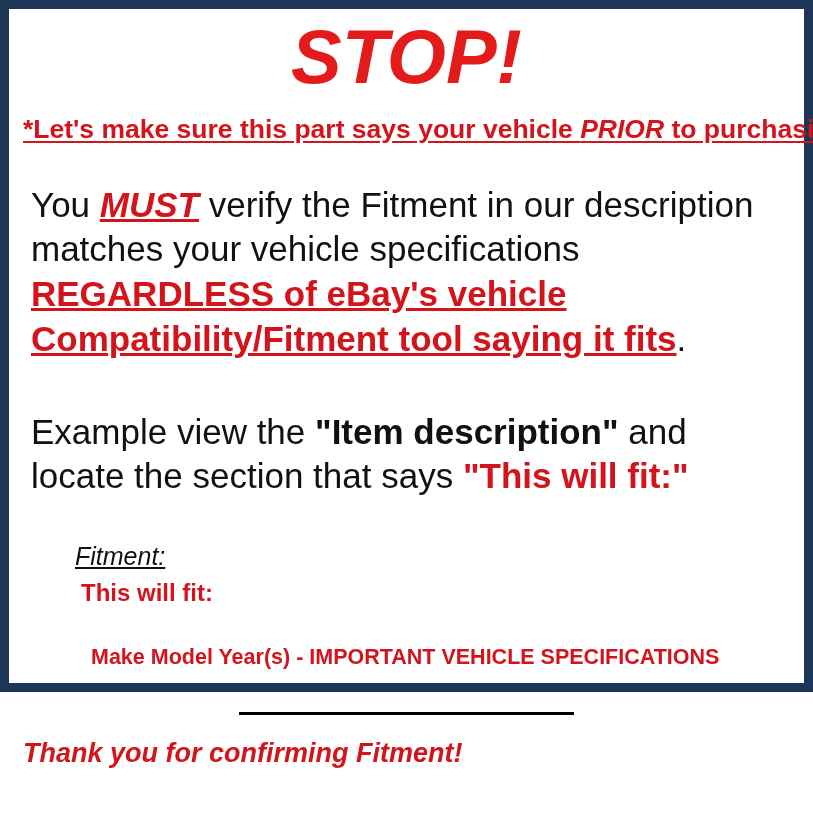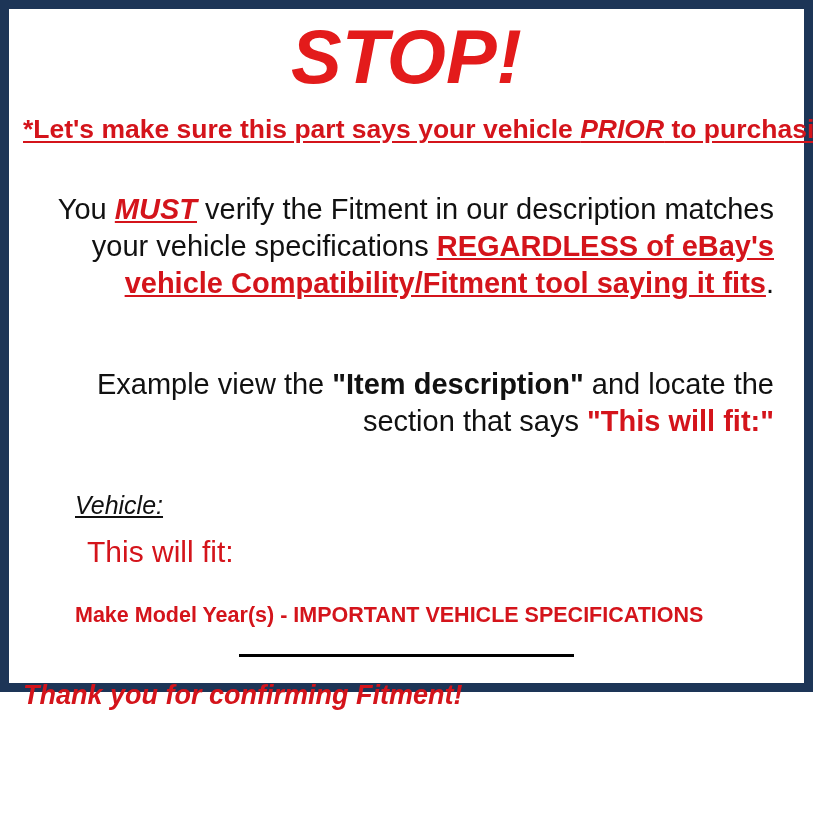--- a/index.html
+++ b/index.html
@@ -46,24 +46,24 @@
     font-weight: bold;
     font-size: 26.5px;
     line-height: 1.15;
     text-decoration: underline;
     text-underline-offset: 3px;
     white-space: nowrap;
   }
   .tagline .ital { font-style: italic; }
 
   .para {
-    margin: 16px;
-    text-align: right;
+    margin: 8px;
+    text-align: left;
     color: #111111;
-    font-size: 29px;
+    font-size: 35px;
     line-height: 1.28;
   }
 
   .para-must { padding-top: 30px; }
   .para-view { padding-top: 32px; }
   .para-confirm { padding-top: 24px; }
   .para-vin { padding-top: 34px; }
 
   .em-red-bi-u {
     color: #D4141B;
@@ -96,29 +96,29 @@
     margin: 0;
     color: #111111;
     font-style: italic;
     font-size: 25px;
     line-height: 1.2;
     text-decoration: underline;
     text-underline-offset: 2px;
     display: inline-block;
   }
   .example-fit {
-    margin: 12px;
+    margin: 6px;
     padding-top: 2px;
     color: #D4141B;
-    font-weight: normal;
-    font-size: 30px;
+    font-weight: bold;
+    font-size: 24px;
     line-height: 1.2;
   }
   .example-spec {
-    margin: 0;
+    margin: 16px;
     padding-top: 21px;
     padding-left: 0px;
     color: #D4141B;
     font-weight: bold;
     font-size: 21.5px;
     line-height: 1.2;
     white-space: nowrap;
   }
 
   .divider-wrap {
@@ -151,21 +151,21 @@
   <h1 class="stop-heading">STOP!</h1>
 
   <p class="tagline"><span>*Let's make sure this part says your vehicle </span><span class="ital">PRIOR</span><span> to purchasing*</span></p>
 
   <p class="para para-must"><span>You </span><span class="em-red-bi-u">MUST</span><span> verify the Fitment in our description matches your vehicle specifications </span><span class="em-red-b-u">REGARDLESS of eBay's vehicle Compatibility/Fitment tool saying it fits</span><span>.</span></p>
 
   <p class="para para-view"><span>Example view the </span><span class="em-black-b">"Item description"</span><span> and locate the section that says </span><span class="em-red-b">"This will fit:"</span></p>
 
   <div class="example-block">
     <div>
-      <span class="example-label">Vehicle:</span>
+      <span class="example-label">Fitment:</span>
     </div>
     <p class="example-fit">This will fit:</p>
     <p class="example-spec">Make Model Year(s) - IMPORTANT VEHICLE SPECIFICATIONS</p>
   </div>
 
   <div class="divider-wrap">
     <div class="divider"></div>
   </div>
 
 

